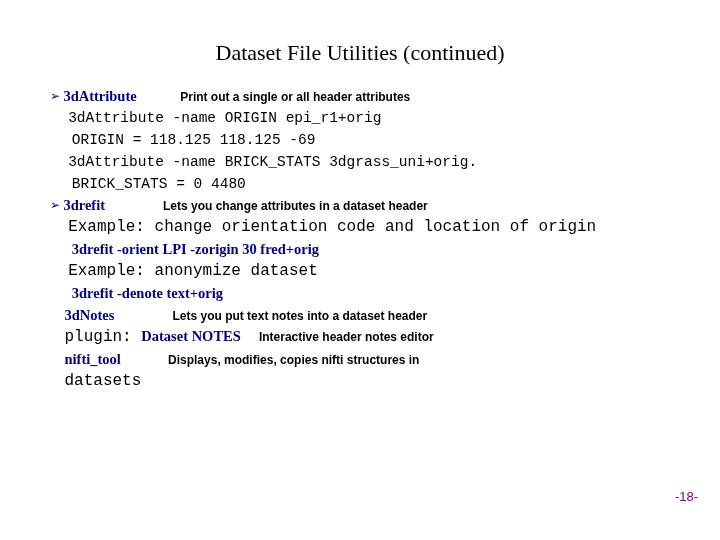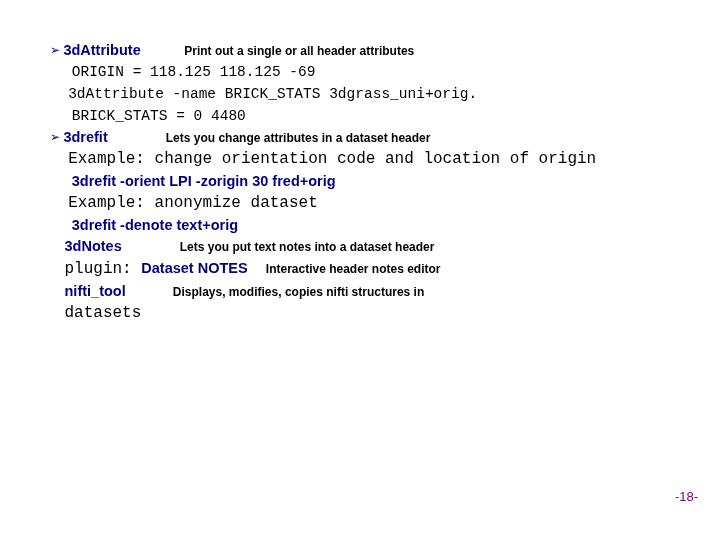--- a/index.html
+++ b/index.html
@@ -32,21 +32,21 @@
   }
   .bullet {
     color: #000080;
     font-family: Arial, sans-serif;
     font-size: 12px;
     position: relative;
     top: -1px;
   }
   .cmd {
     color: #000080;
-    font-family: Liberation Sans, sans-serif;
+    font-family: Liberation Serif, serif;
     font-weight: bold;
   }
   .mono {
     font-family: "Courier New", monospace;
   }
   .desc {
     font-weight: bold;
     font-family: Arial, sans-serif;
     font-size: 12px;
   }
@@ -60,25 +60,27 @@
     right: 22px;
     color: #800080;
     font-family: Arial, sans-serif;
     font-size: 13px;
   }
 </style>
 </head>
 <body>
 
 <div class="slide">
+  <div class="title">Dataset File Utilities (continued)</div>
 
   <div class="content">
 
     <div class="line"><span class="bullet">➢ </span><span class="cmd">3dAttribute</span>            <span class="desc">Print out a single or all header attributes</span></div>
 
+    <div class="line">     <span class="mono">3dAttribute -name ORIGIN epi_r1+orig</span></div>
     <div class="line">      <span class="mono">ORIGIN = 118.125 118.125 -69</span></div>
     <div class="line">     <span class="mono">3dAttribute -name BRICK_STATS 3dgrass_uni+orig.</span></div>
     <div class="line">      <span class="mono">BRICK_STATS = 0 4480</span></div>
 
 
     <div class="line"><span class="bullet">➢ </span><span class="cmd">3drefit</span>                <span class="desc">Lets you change attributes in a dataset header</span></div>
 
     <div class="line">     <span class="plain">Example: change orientation code and location of origin</span></div>
     <div class="line">      <span class="cmd">3drefit -orient LPI -zorigin 30 fred+orig</span></div>
     <div class="line">     <span class="plain">Example: anonymize dataset</span></div>

